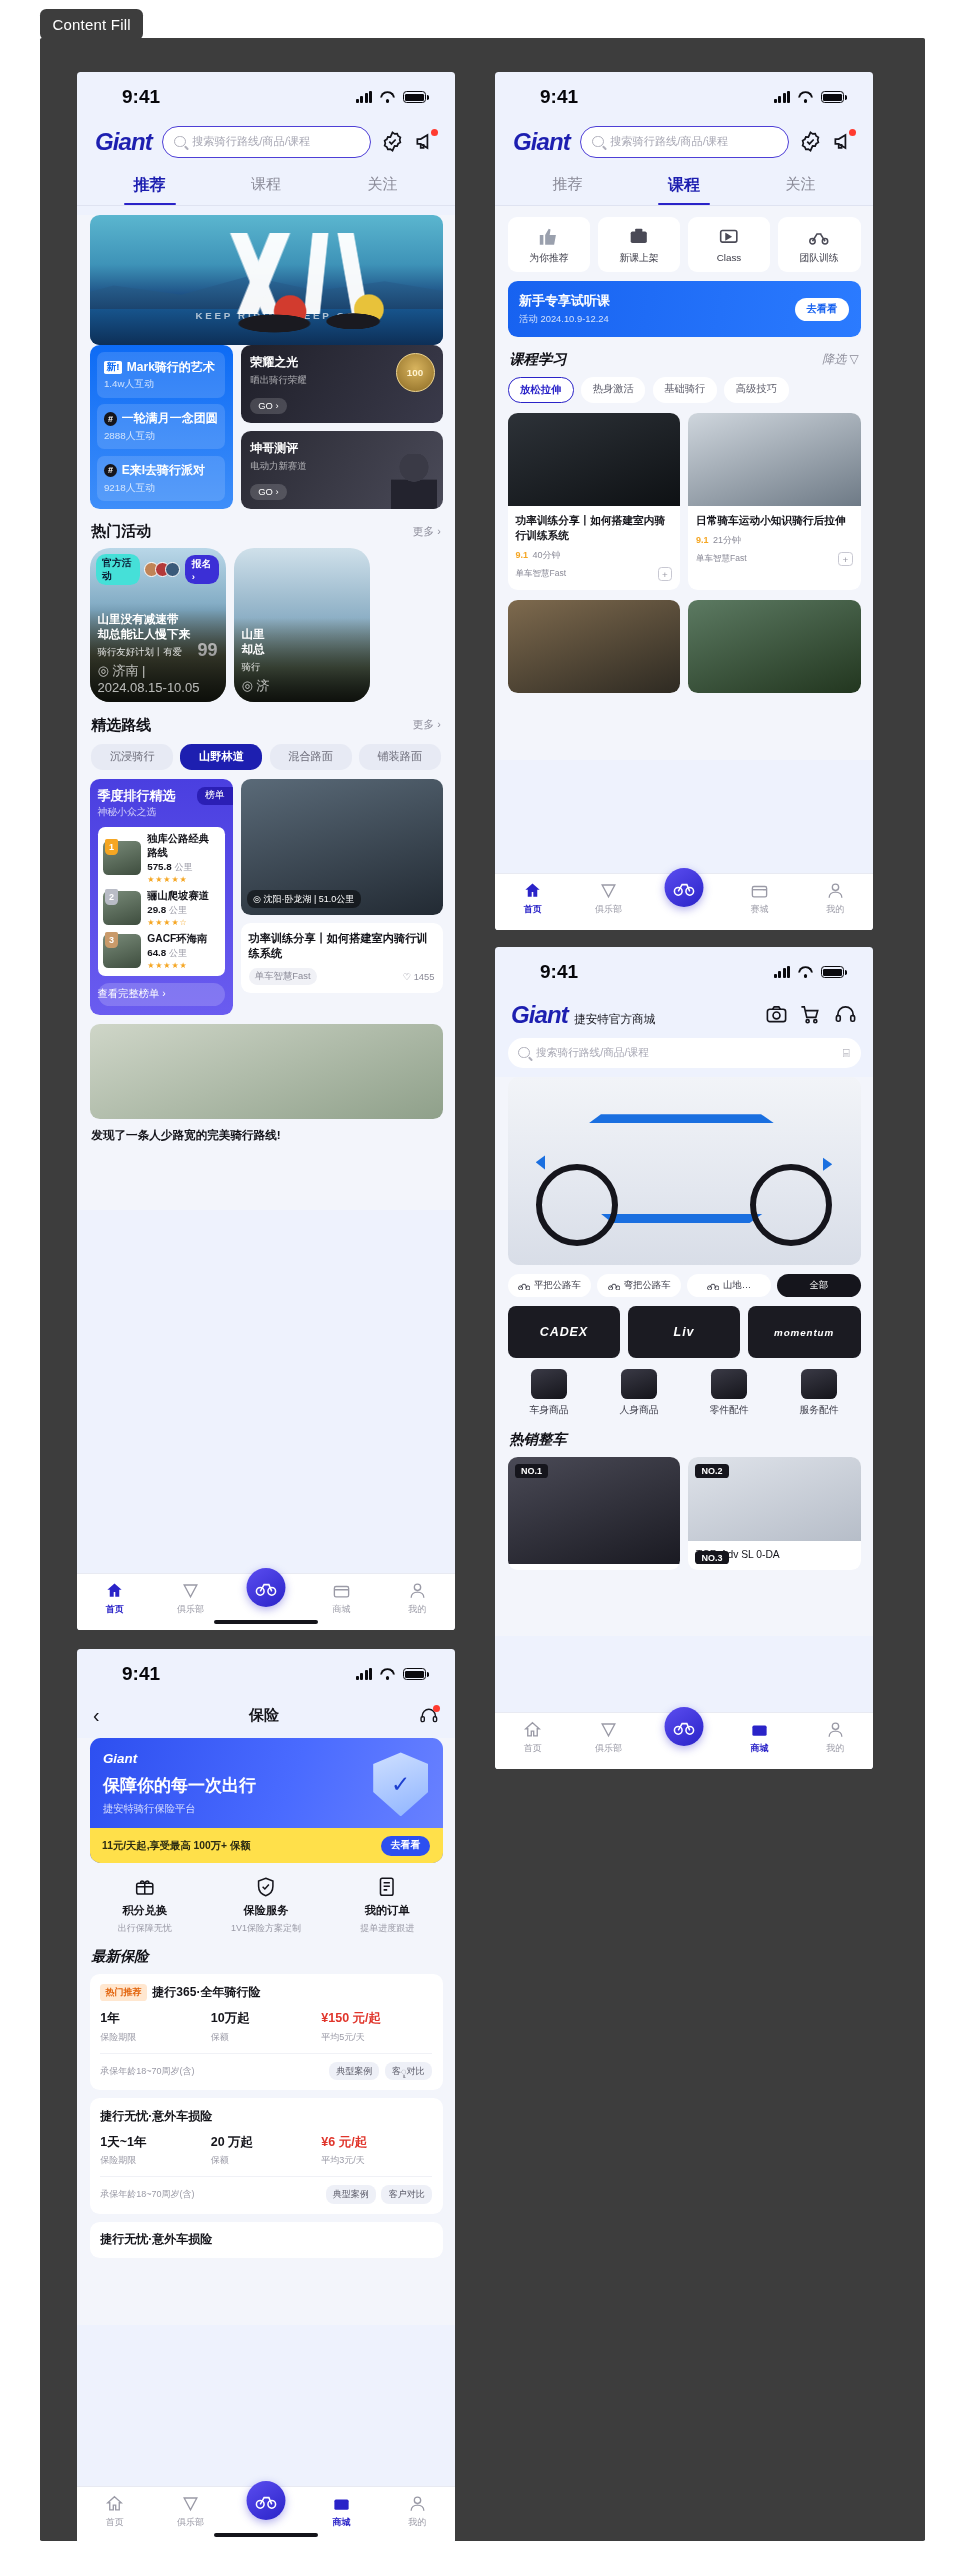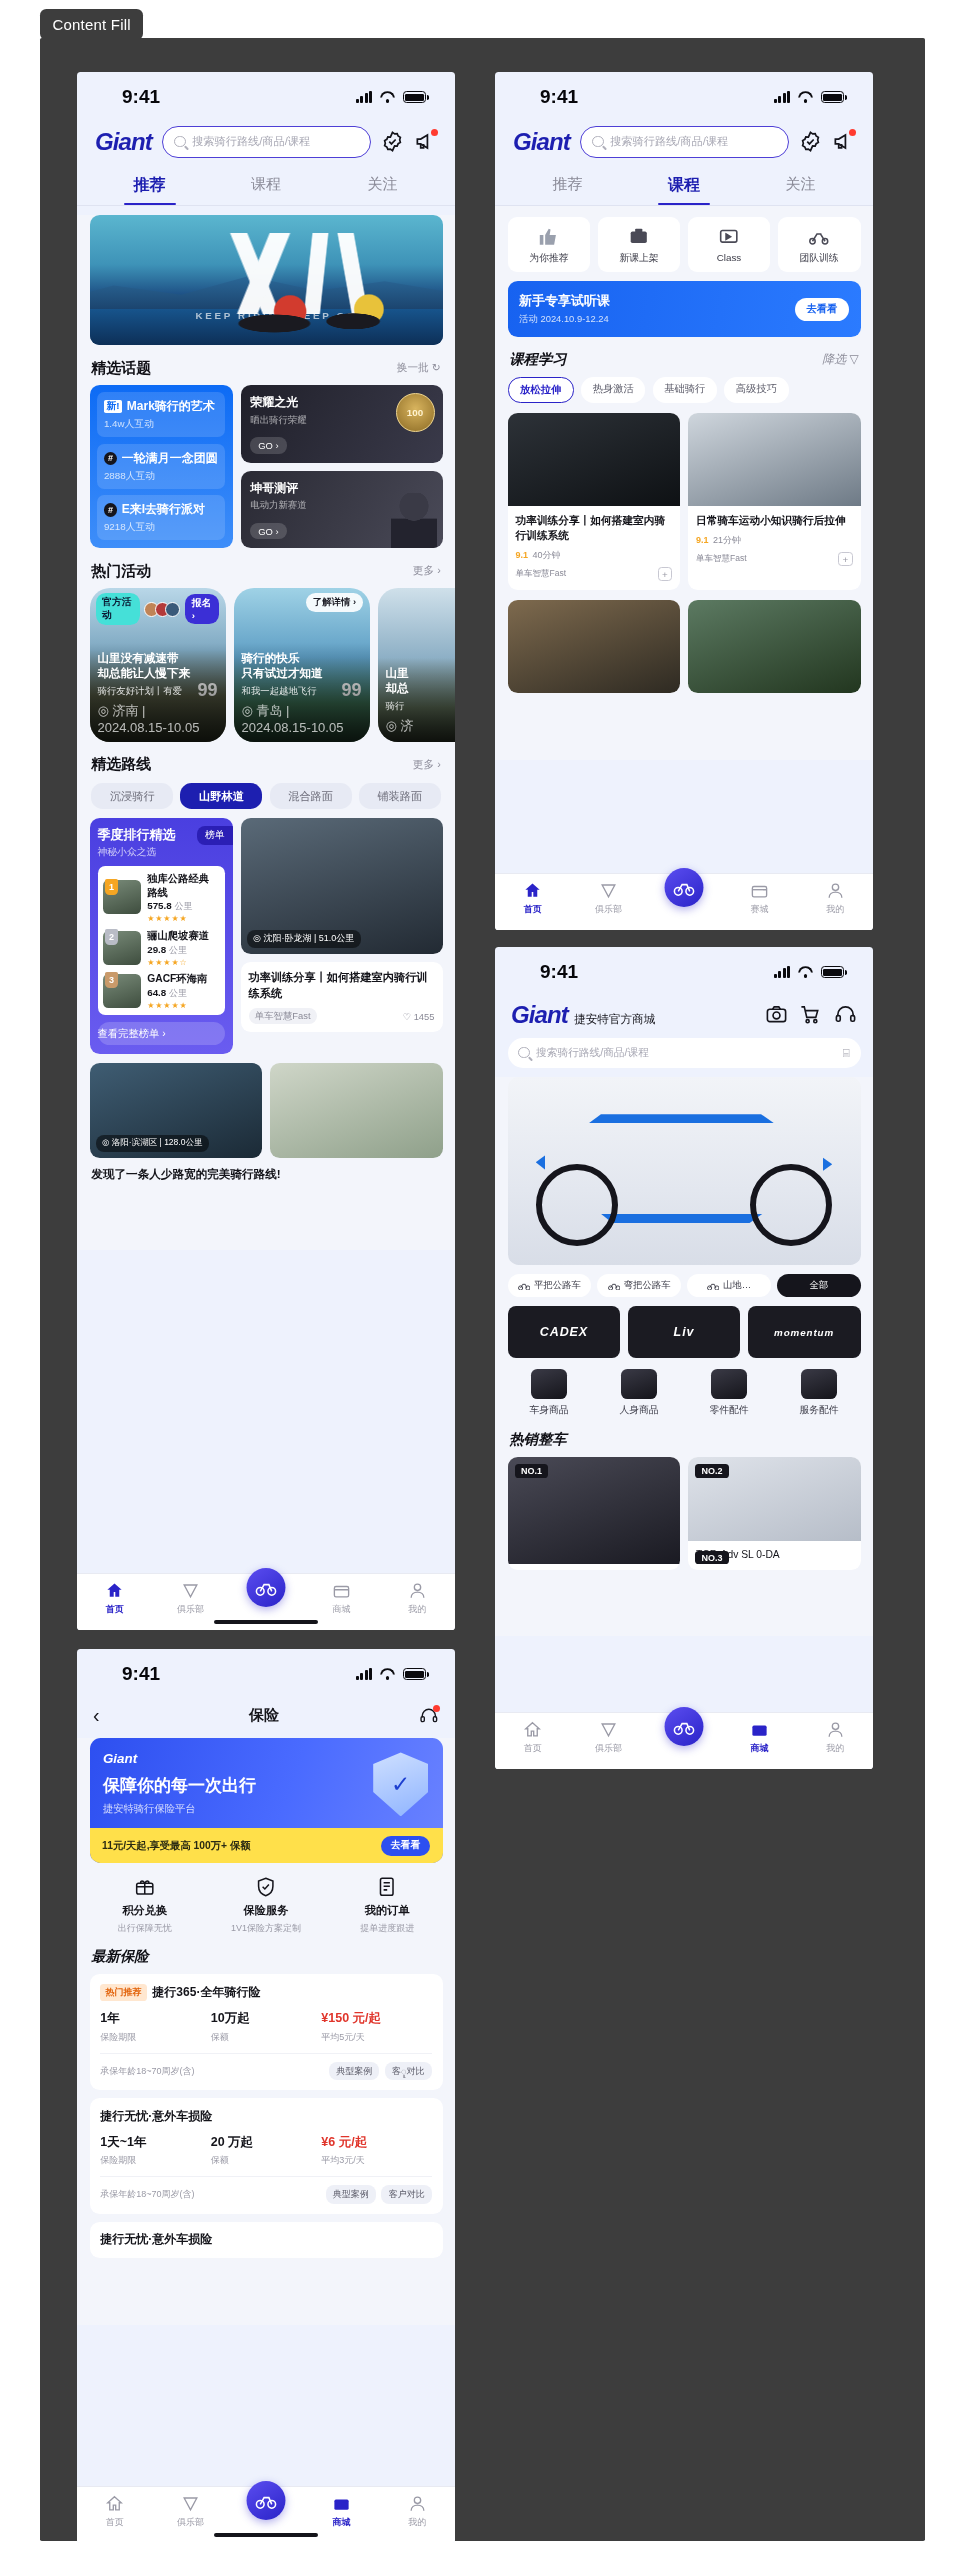--- a/index.html
+++ b/index.html
@@ -424,24 +424,20 @@
 
   <div class="body">
     <div class="hero">
       <div class="ridge"></div>
       <div class="sea"></div>
       <div class="cal"></div>
       <div class="keep">KEEP RIDING KEEP COOL.</div>
       <div class="riders"></div>
     </div>
 
-    <div class="sechead">
-      <h3>精选话题</h3>
-      <span class="more">换一批 ↻</span>
-    </div>
     <div class="topicrow">
       <div class="topiccol">
         <div class="titem">
           <div class="tt">
               <span class="newtag">新!</span>
               <span>Mark骑行的艺术</span>
             </div>
           <div class="tc">1.4w人互动</div>
         </div>
         <div class="titem">
@@ -489,32 +485,20 @@
               <i style="background:#b33a3a"></i>
               <i style="background:#3a5a7a"></i>
             </span>
           <span class="signup">报名 ›</span>
         </div>
         <div class="bignum">99</div>
         <div class="actbot">
           <div class="t"><span>山里没有减速带</span><br><span>却总能让人慢下来</span></div>
           <div class="sub">骑行友好计划丨有爱</div>
           <div class="meta">◎ 济南 | 2024.08.15-10.05</div>
-        </div>
-      </div>
-      <div class="actcard">
-        <div class="pic m2"></div>
-        <div class="acttop">
-          <span class="detail">了解详情 ›</span>
-        </div>
-        <div class="bignum">99</div>
-        <div class="actbot">
-          <div class="t"><span>骑行的快乐</span><br><span>只有试过才知道</span></div>
-          <div class="sub">和我一起越地飞行</div>
-          <div class="meta">◎ 青岛 | 2024.08.15-10.05</div>
         </div>
       </div>
       <div class="actcard">
         <div class="pic m3"></div>
         <div class="actbot">
           <div class="t"><span>山里</span><br><span>却总</span></div>
           <div class="sub">骑行</div>
           <div class="meta">◎ 济</div>
         </div>
       </div>
@@ -578,23 +562,20 @@
           <div class="t">功率训练分享丨如何搭建室内骑行训练系统</div>
           <div class="row">
             <span class="pill">单车智慧Fast</span>
             <span>♡ 1455</span>
           </div>
         </div>
       </div>
     </div>
 
     <div class="bottomrow">
-      <div class="bcard l">
-        <span class="cap">◎ 洛阳·滨湖区 | 128.0公里</span>
-      </div>
       <div class="bcard r"></div>
     </div>
     <div class="feedtext">发现了一条人少路宽的完美骑行路线!</div>
     <div style="height:63px"></div>
   </div>
 
   <div class="fab">
     <svg viewBox="0 0 24 24" fill="none" stroke="#fff" stroke-width="1.6">
       <circle cx="6" cy="16" r="4"></circle>
         <circle cx="18" cy="16" r="4"></circle>

